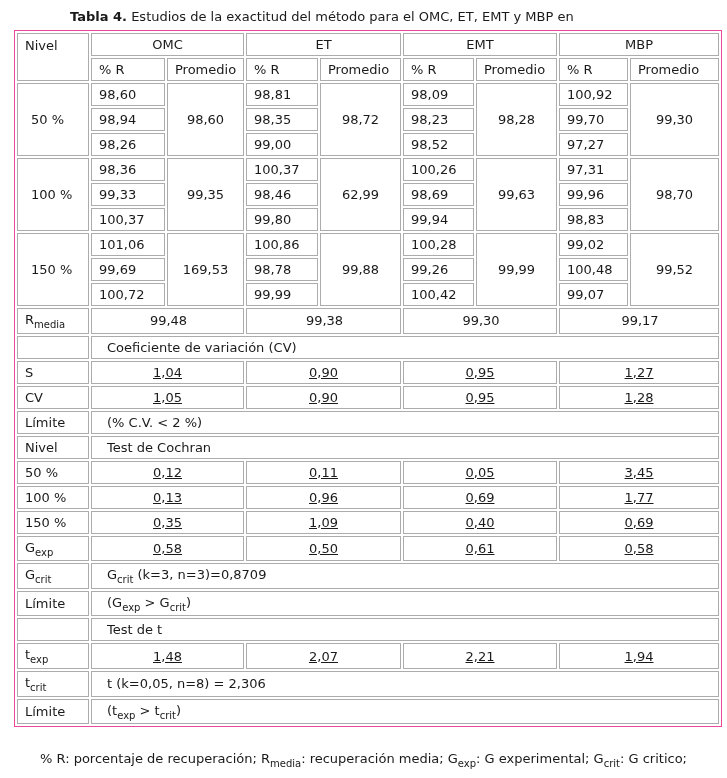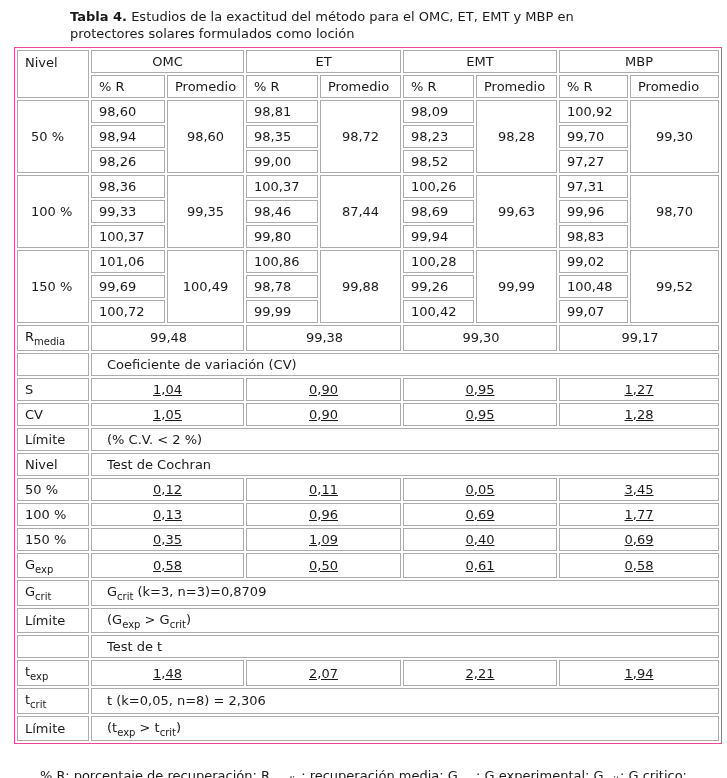--- a/index.html
+++ b/index.html
@@ -50,21 +50,21 @@
     text-align:center;
     font-size:13px;
     line-height:20px;
   }
 </style>
 </head>
 <body>
 
 <div class="page">
 
-  <div class="caption"><span class="b">Tabla 4.</span><span> Estudios de la exactitud del método para el OMC, ET, EMT y MBP en</span><br><span>protectores solares formulados como loción</span></div>
+  <div class="caption"><span class="b">Tabla 4.</span><span> Estudios de la exactitud del método para el OMC, ET, EMT y MBP en</span><br></div>
 
   <table class="tbl">
     <colgroup>
       <col style="width:72px">
         <col style="width:74px">
         <col style="width:77px">
       <col style="width:72px">
         <col style="width:81px">
         <col style="width:71px">
       <col style="width:81px">
@@ -113,21 +113,21 @@
       <td class="rv">99,00</td>
       <td class="rv">98,52</td>
       <td class="rv">97,27</td>
     </tr>
 
     <tr>
       <td class="lvl" rowspan="3">100 %</td>
       <td class="rv">98,36</td>
       <td class="avg" rowspan="3">99,35</td>
       <td class="rv">100,37</td>
-      <td class="avg" rowspan="3">87,44</td>
+      <td class="avg" rowspan="3">62,99</td>
       <td class="rv">100,26</td>
       <td class="avg" rowspan="3">99,63</td>
       <td class="rv">97,31</td>
       <td class="avg" rowspan="3">98,70</td>
     </tr>
     <tr>
       <td class="rv">99,33</td>
       <td class="rv">98,46</td>
       <td class="rv">98,69</td>
       <td class="rv">99,96</td>
@@ -135,21 +135,21 @@
     <tr>
       <td class="rv">100,37</td>
       <td class="rv">99,80</td>
       <td class="rv">99,94</td>
       <td class="rv">98,83</td>
     </tr>
 
     <tr>
       <td class="lvl" rowspan="3">150 %</td>
       <td class="rv">101,06</td>
-      <td class="avg" rowspan="3">100,49</td>
+      <td class="avg" rowspan="3">169,53</td>
       <td class="rv">100,86</td>
       <td class="avg" rowspan="3">99,88</td>
       <td class="rv">100,28</td>
       <td class="avg" rowspan="3">99,99</td>
       <td class="rv">99,02</td>
       <td class="avg" rowspan="3">99,52</td>
     </tr>
     <tr>
       <td class="rv">99,69</td>
       <td class="rv">98,78</td>

